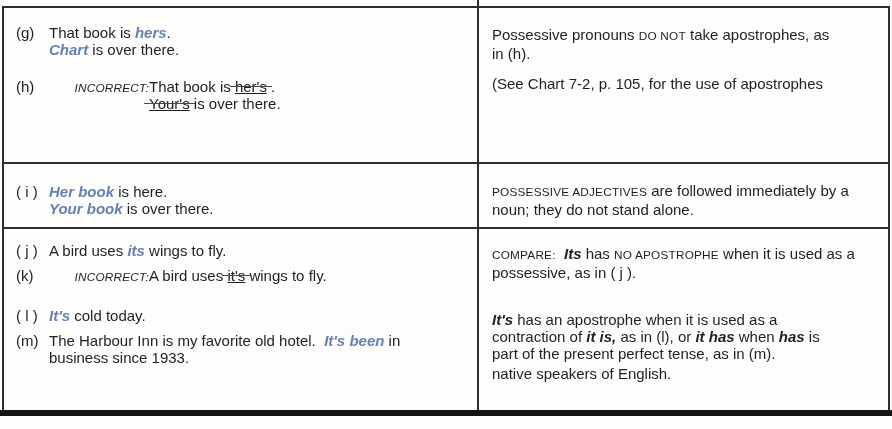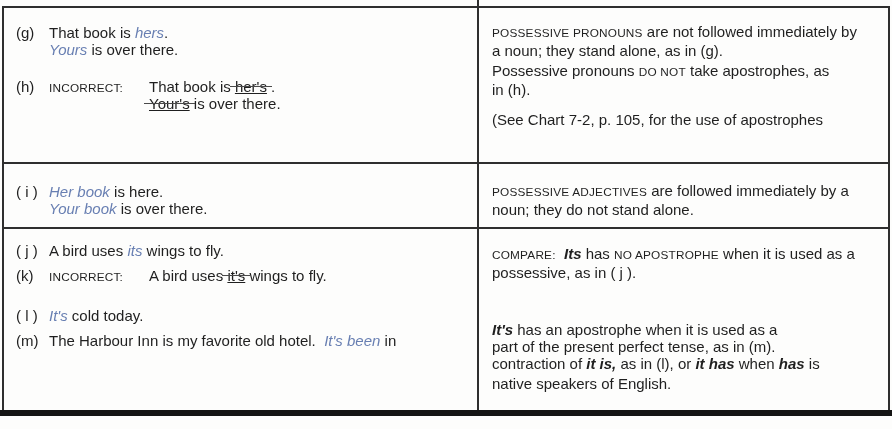--- a/index.html
+++ b/index.html
@@ -33,35 +33,35 @@
   .cell-left  { padding:16px 8px 4px 12px; }
   .cell-right { border-left:2px solid var(--rule,#2e2e2e); padding:15px 6px 4px 13px; }
   .row-2 .cell-left  { padding-top:19px; }
   .row-2 .cell-right { padding-top:18px; }
   .row-3 .cell-left  { padding-top:13px; }
   .row-3 .cell-right { padding-top:16px; }
 
   
   .ex { display:flex; align-items:flex-start; }
   .lbl { flex:none; width:33px; }
-  .tag { flex:none; width:100px; font-size:11.8px; letter-spacing:0.2px; padding-top:1.5px; }
+  .tag { flex:none; width:100px; font-style:italic; font-size:11.8px; letter-spacing:0.2px; padding-top:1.5px;text-align:right; }
   .lines { flex:1 1 auto; min-width:0; }
   .tline { white-space:pre-wrap; min-height:17px; }
 
   
   .mt20 { margin-top:20px; }
   .mt17 { margin-top:3px; }
   .mt13 { margin-top:13px; }
-  .mt30 { margin-top:40px; }
+  .mt30 { margin-top:30px; }
   .mt21 { margin-top:21px; }
   .mt8  { margin-top:8px; }
 
   
   .seg {}
-  .seg-blue   { color:var(--blue,#687fb2); font-style:italic; }
+  .seg-blue   { color:var(--blue,#687fb2); font-style:italic;font-weight:bold; }
   .seg-bi     { font-weight:bold; font-style:italic; }
   .seg-sc     { font-size:11.8px; letter-spacing:0.2px; }
   .seg-strike { position:relative;text-decoration:underline; }
   .seg-strike::after {
     content:""; position:absolute; left:-5px; right:-5px; top:7.5px; height:1.6px;
     background:#4a4a4a;
   }
 </style>
 </head>
 <body>
@@ -71,37 +71,33 @@
   <div class="divider-ext"></div>
 
   <div class="tbl">
 
     <div class="row row-1">
       <div class="cell cell-left">
         <div class="ex">
           <span class="lbl">(g)</span>
           <div class="lines">
               <div class="tline"><span class="seg">That book is </span><span class="seg-blue">hers</span><span class="seg">.</span></div>
-              <div class="tline"><span class="seg-blue">Yours</span><span class="seg"> is over there.</span></div>
+              <div class="tline"><span class="seg-blue">Chart</span><span class="seg"> is over there.</span></div>
             </div>
         </div>
         <div class="ex mt20">
           <span class="lbl">(h)</span>
           <span class="tag">INCORRECT:</span>
           <div class="lines">
               <div class="tline"><span class="seg">That book is </span><span class="seg-strike">her's</span><span class="seg"> .</span></div>
               <div class="tline"><span class="seg-strike">Your's</span><span class="seg"> is over there.</span></div>
             </div>
         </div>
       </div>
       <div class="cell cell-right">
-        <div class="para">
-            <div class="tline"><span class="seg-sc">POSSESSIVE PRONOUNS</span><span class="seg"> are not followed immediately by</span></div>
-            <div class="tline"><span class="seg">a noun; they stand alone, as in (g).</span></div>
-          </div>
         <div class="para mt17">
             <div class="tline"><span class="seg">Possessive pronouns </span><span class="seg-sc">DO NOT</span><span class="seg"> take apostrophes, as</span></div>
             <div class="tline"><span class="seg">in (h).</span></div>
           </div>
         <div class="para mt13">
             <div class="tline"><span class="seg">(See Chart 7-2, p. 105, for the use of apostrophes</span></div>
           </div>
       </div>
     </div>
 
@@ -141,32 +137,33 @@
         <div class="ex mt21">
           <span class="lbl">( l )</span>
           <div class="lines">
               <div class="tline"><span class="seg-blue">It's</span><span class="seg"> cold today.</span></div>
             </div>
         </div>
         <div class="ex mt8">
           <span class="lbl">(m)</span>
           <div class="lines">
               <div class="tline"><span class="seg">The Harbour Inn is my favorite old hotel.  </span><span class="seg-blue">It's been</span><span class="seg"> in</span></div>
+              <div class="tline"><span class="seg">business since 1933.</span></div>
             </div>
         </div>
       </div>
       <div class="cell cell-right">
         <div class="para">
             <div class="tline"><span class="seg-sc">COMPARE:</span><span class="seg">  </span><span class="seg-bi">Its</span><span class="seg"> has </span><span class="seg-sc">NO APOSTROPHE</span><span class="seg"> when it is used as a</span></div>
             <div class="tline"><span class="seg">possessive, as in ( j ).</span></div>
           </div>
         <div class="para mt30">
             <div class="tline"><span class="seg-bi">It's</span><span class="seg"> has an apostrophe when it is used as a</span></div>
+            <div class="tline"><span class="seg">contraction of </span><span class="seg-bi">it is,</span><span class="seg"> as in (l), or </span><span class="seg-bi">it has</span><span class="seg"> when </span><span class="seg-bi">has</span><span class="seg"> is</span></div>
             <div class="tline"><span class="seg">part of the present perfect tense, as in (m).</span></div>
-            <div class="tline"><span class="seg">contraction of </span><span class="seg-bi">it is,</span><span class="seg"> as in (l), or </span><span class="seg-bi">it has</span><span class="seg"> when </span><span class="seg-bi">has</span><span class="seg"> is</span></div>
           </div>
         <div class="para mt17">
             <div class="tline"><span class="seg">native speakers of English.</span></div>
           </div>
       </div>
     </div>
 
   </div>
 
   <div class="bottom-bar"></div>

